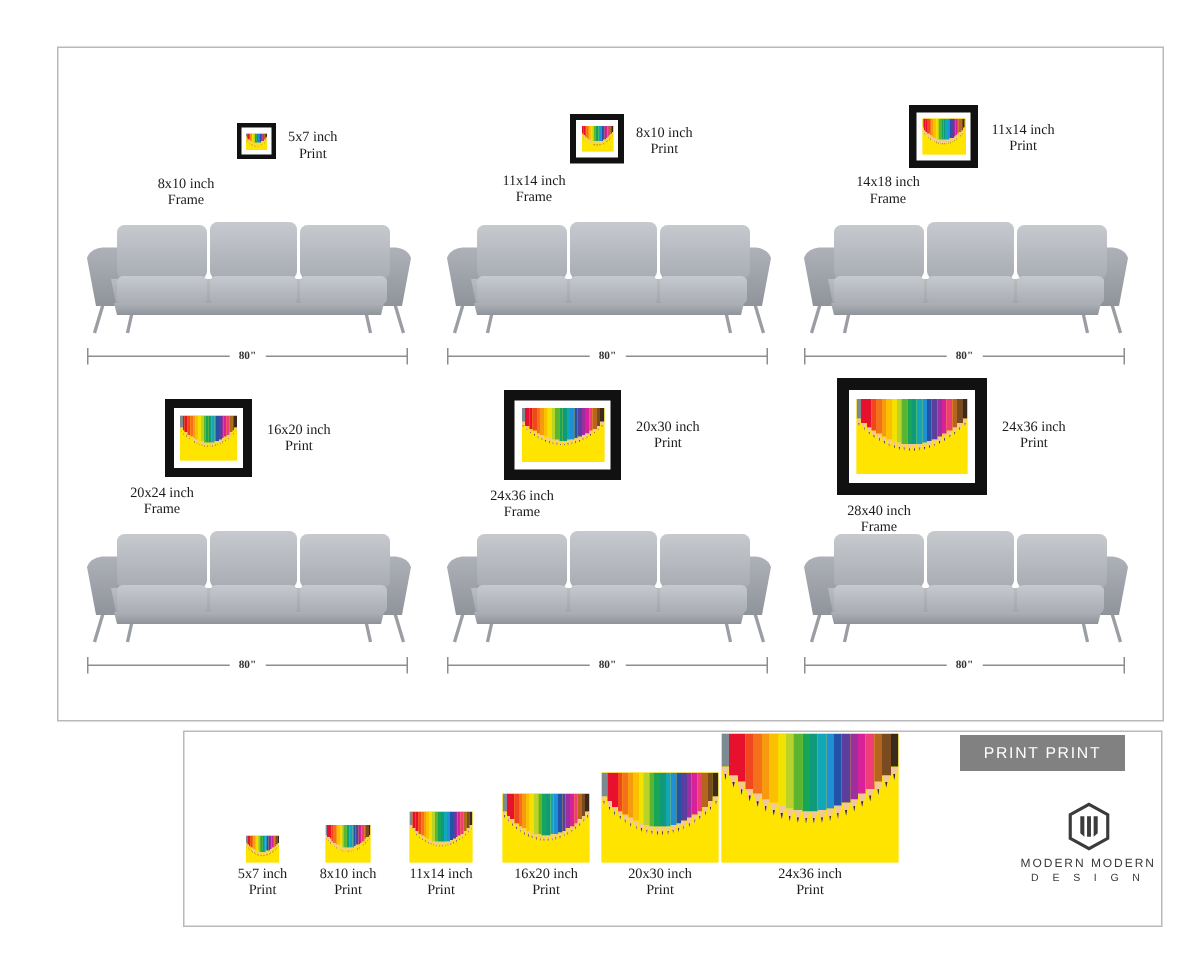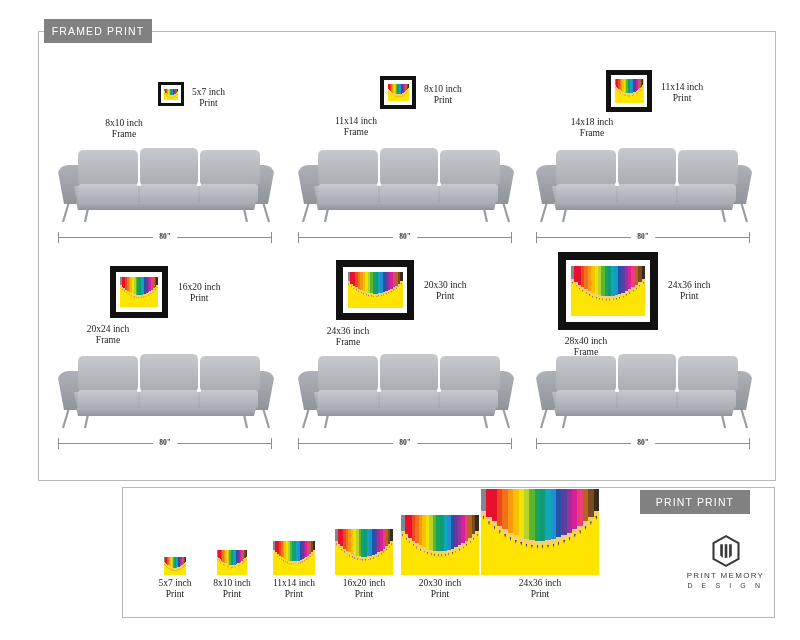--- a/index.html
+++ b/index.html
@@ -93,21 +93,20 @@
             letter-spacing:1.3px;margin-top:3px;}
   #logo .t2{font-family:"Liberation Sans",sans-serif;font-size:7px;color:#3b3b3b;
             letter-spacing:3.6px;margin-top:2px;}
 </style>
 </head>
 <body>
 
 <div id="stage">
 
   <div class="panel" id="framed-panel"></div>
-  <div class="banner" id="banner-framed">FRAMED PRINT</div>
 
   <div id="framed-cells">
       <div class="cell r1 c1">
         <div class="frame-wrap" style="left: 112px; top: 38px; width: 26px; height: 24px;">
           <div class="frame" style="width: 26px; height: 24px; padding: 3px;">
             <div class="mat">
               <div class="art-holder" style="width: 14px; height: 11px;">
                 <div class="art" style="background: rgb(255, 228, 0);">
                   <div class="pencils">
                     <div class="pencil">
@@ -1844,17 +1843,17 @@
       </div>
     </div>
 
   <div id="logo">
     <svg class="mark" width="34" height="34" viewBox="0 0 34 34">
       <path d="M17 2.2 L29.5 9.1 L29.5 24.9 L17 31.8 L4.5 24.9 L4.5 9.1 Z" fill="none" stroke="#3b3b3b" stroke-width="2.1"></path>
       <path d="M11.2 10.2 L11.2 21.5 L13.9 23.9 L13.9 10.2 Z" fill="#3b3b3b"></path>
       <path d="M15.7 10.2 L15.7 23.9 L18.3 23.9 L18.3 10.2 Z" fill="#3b3b3b"></path>
       <path d="M20.1 10.2 L20.1 23.9 L22.8 21.5 L22.8 10.2 Z" fill="#3b3b3b"></path>
     </svg>
-    <div class="t1">PRINT MEMORY</div>
+    <div class="t1">MODERN MODERN</div>
     <div class="t2">D E S I G N</div>
   </div>
 
 </div>
 
 </body></html>

